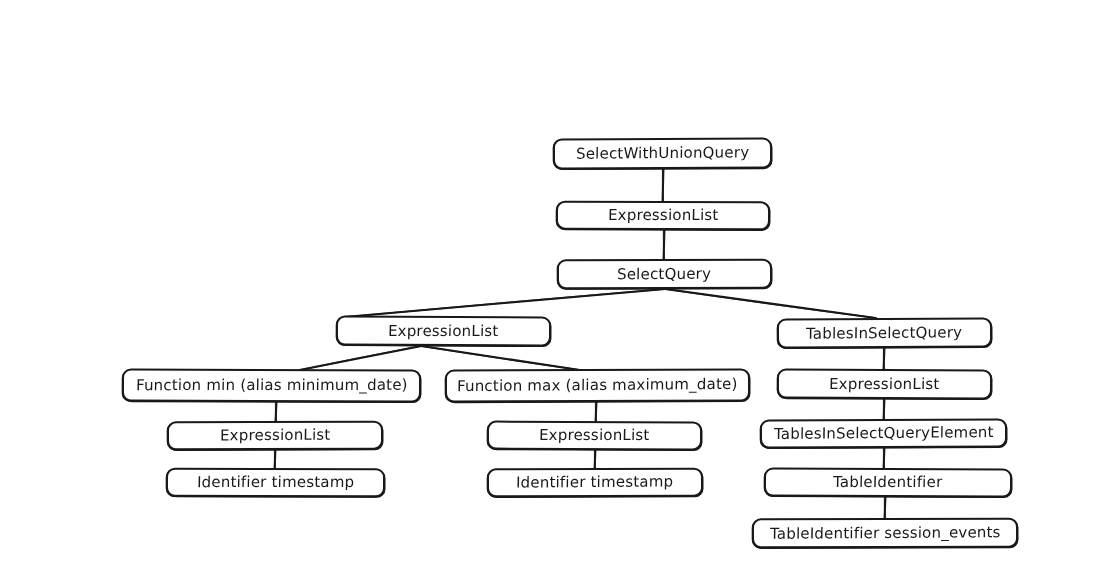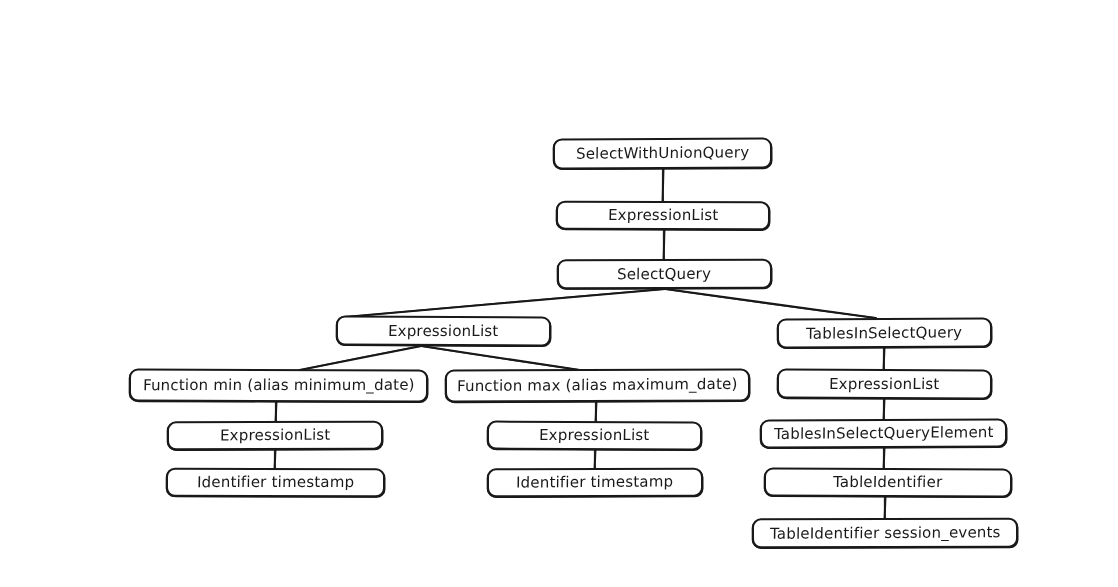--- a/index.html
+++ b/index.html
@@ -116,21 +116,21 @@
       </div>
       <div class="node" style="left: 557px; top: 222px; width: 215px; height: 30px; transform: rotate(-0.15deg); text-align: center;">
         <span class="node-label">SelectQuery</span>
       </div>
       <div class="node" style="left: 336px; top: 279px; width: 215px; height: 30px; transform: rotate(0.3deg);">
         <span class="node-label">ExpressionList</span>
       </div>
       <div class="node" style="left: 777px; top: 281px; width: 215px; height: 30px; transform: rotate(-0.3deg);">
         <span class="node-label">TablesInSelectQuery</span>
       </div>
-      <div class="node" style="left: 129px; top: 332px; width: 299px; height: 33px; transform: rotate(0.18deg);">
+      <div class="node" style="left: 122px; top: 332px; width: 299px; height: 33px; transform: rotate(0.18deg);">
         <span class="node-label">Function min (alias minimum_date)</span>
       </div>
       <div class="node" style="left: 445px; top: 332px; width: 305px; height: 33px; transform: rotate(-0.22deg);">
         <span class="node-label">Function max (alias maximum_date)</span>
       </div>
       <div class="node" style="left: 777px; top: 332px; width: 215px; height: 30px; transform: rotate(0.26deg);">
         <span class="node-label">ExpressionList</span>
       </div>
       <div class="node" style="left: 167px; top: 384px; width: 216px; height: 29px; transform: rotate(-0.18deg);">
         <span class="node-label">ExpressionList</span>

